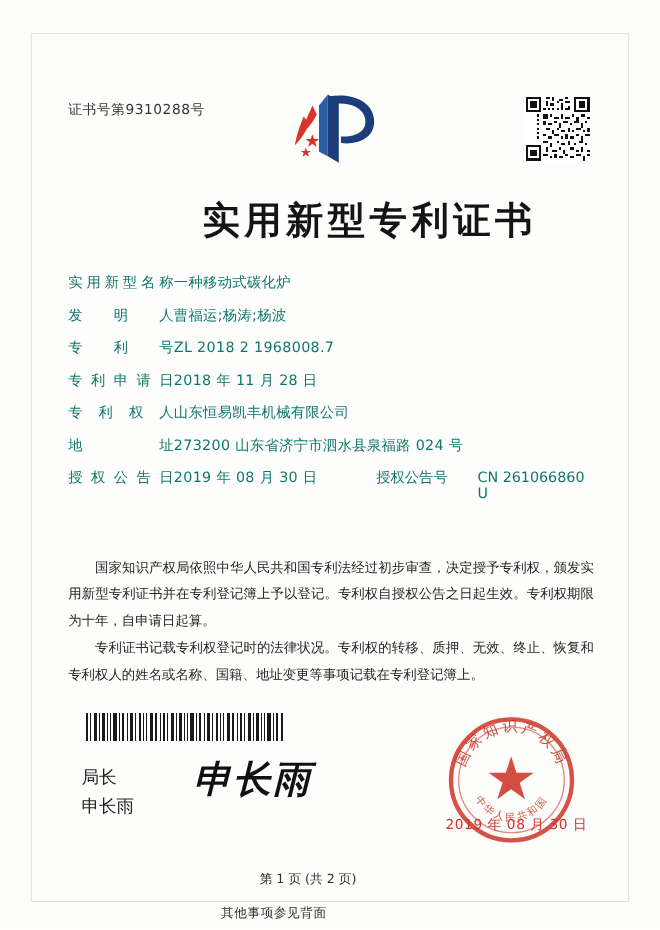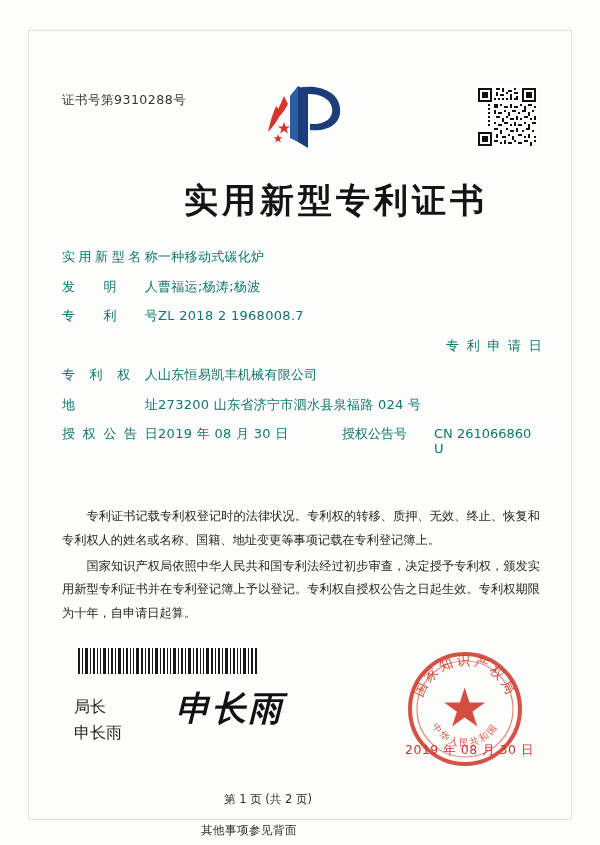--- a/index.html
+++ b/index.html
@@ -168,21 +168,21 @@
     right: 66px; top: 742px;
     font-size: 12.5px;
     color: #c8352b;
     letter-spacing: 0.5px;
     white-space: nowrap;
   }
 
   
   .page-no {
     position: absolute;
-    left: 0; top: 792px;
+    left: 12px; top: 792px;
     width: 536px;
     text-align: center;
     font-size: 11.5px;
     color: #2d2d2d;
   }
   .back-note {
     position: absolute;
     left: 0; top: 823px;
     width: 498px;
     text-align: center;
@@ -341,20 +341,21 @@
       <span class="field-value">曹福运;杨涛;杨波</span>
     </div>
 
     <div class="field-row">
       <span class="field-label spread">专 利 号</span>
       <span class="field-value">ZL 2018 2 1968008.7</span>
     </div>
 
     <div class="field-row">
       <span class="field-label spread">专利申请日</span>
+      <span class="field-value">2018 年 11 月 28 日</span>
     </div>
 
     <div class="field-row">
       <span class="field-label spread">专 利 权 人</span>
       <span class="field-value">山东恒易凯丰机械有限公司</span>
     </div>
 
     <div class="field-row">
       <span class="field-label spread">地 址</span>
       <span class="field-value">273200 山东省济宁市泗水县泉福路 024 号</span>
@@ -363,22 +364,22 @@
     <div class="field-row dual">
       <span class="field-label spread">授权公告日</span>
       <span class="field-value">2019 年 08 月 30 日</span>
       <span class="field-label2">授权公告号</span>
       <span class="field-value2">CN 261066860 U</span>
     </div>
 
   </div>
 
   <div class="paragraphs">
+    <p>国家知识产权局依照中华人民共和国专利法经过初步审查，决定授予专利权，颁发实用新型专利证书并在专利登记簿上予以登记。专利权自授权公告之日起生效。专利权期限为十年，自申请日起算。</p>
     <p>专利证书记载专利权登记时的法律状况。专利权的转移、质押、无效、终止、恢复和专利权人的姓名或名称、国籍、地址变更等事项记载在专利登记簿上。</p>
-    <p>国家知识产权局依照中华人民共和国专利法经过初步审查，决定授予专利权，颁发实用新型专利证书并在专利登记簿上予以登记。专利权自授权公告之日起生效。专利权期限为十年，自申请日起算。</p>
   </div>
 
   <div class="barcode">
     <svg viewBox="0 0 180 26" width="180" height="26" xmlns="http://www.w3.org/2000/svg" shape-rendering="crispEdges">
       <rect width="180" height="26" fill="#ffffff"></rect>
       <g fill="#1a1a1a">
         <rect x="0" y="0" width="2" height="26"></rect>
           <rect x="4" y="0" width="1" height="26"></rect>
         <rect x="7" y="0" width="3" height="26"></rect>
           <rect x="12" y="0" width="1" height="26"></rect>

